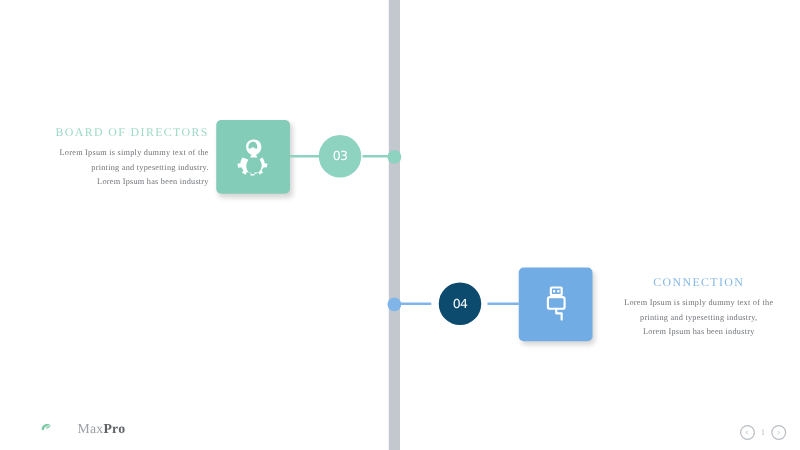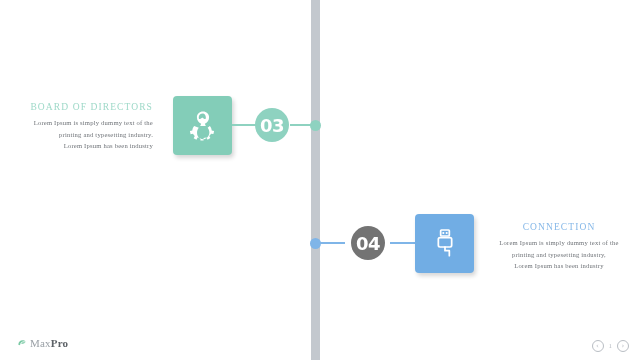--- a/index.html
+++ b/index.html
@@ -67,26 +67,26 @@
     position: absolute;
     width: 34px;
     height: 34px;
     border-radius: 50%;
     top: -17px;
     display: flex;
     align-items: center;
     justify-content: center;
     color: #ffffff;
     font-family: "DejaVu Sans", sans-serif;
-    font-weight: bold;
-    font-size: 18px;
+    font-weight: normal;
+    font-size: 10px;
     letter-spacing: -0.5px;
   }
   .num-circle.teal { left: 255px; background: #8ed2c0; }
-  .num-circle.blue { left: 351px; background: #737373; }
+  .num-circle.blue { left: 351px; background: #0c4a6e; }
 
   
   .icon-tile {
     position: absolute;
     width: 59px;
     height: 59px;
     top: -29.5px;
     border-radius: 4px;
     display: flex;
     align-items: center;
@@ -96,21 +96,21 @@
   .icon-tile.teal { left: 173px; background: #83cdb8; }
   .icon-tile.blue { left: 415px; background: #71ade4; }
   .icon-tile svg { display: block; }
 
   
   .text-block {
     position: absolute;
     width: 150px;
   }
   .text-block.left {
-    left: 3px;
+    left: 17px;
     top: -23px;
     text-align: right;
   }
   .text-block.right {
     left: 484px;
     top: -21px;
     text-align: center;
   }
   .tb-title {
     font-family: "Liberation Serif", serif;
@@ -127,25 +127,25 @@
     line-height: 1.72;
     color: #6f7378;
     margin: 0;
     letter-spacing: 0.2px;
   }
   .tb-body span { display: block; }
 
   
   .brand {
     position: absolute;
-    left: 17px;
+    left: 32px;
     bottom: 8px;
     display: flex;
     align-items: center;
-    gap: 2px;
+    gap: 19px;
   }
   .brand-mark { display: block; }
   .brand-text {
     font-family: "Liberation Serif", serif;
     font-size: 11px;
     color: #9aa0a6;
     letter-spacing: 0.2px;
   }
   .brand-text b { color: #5d6267; }
 

